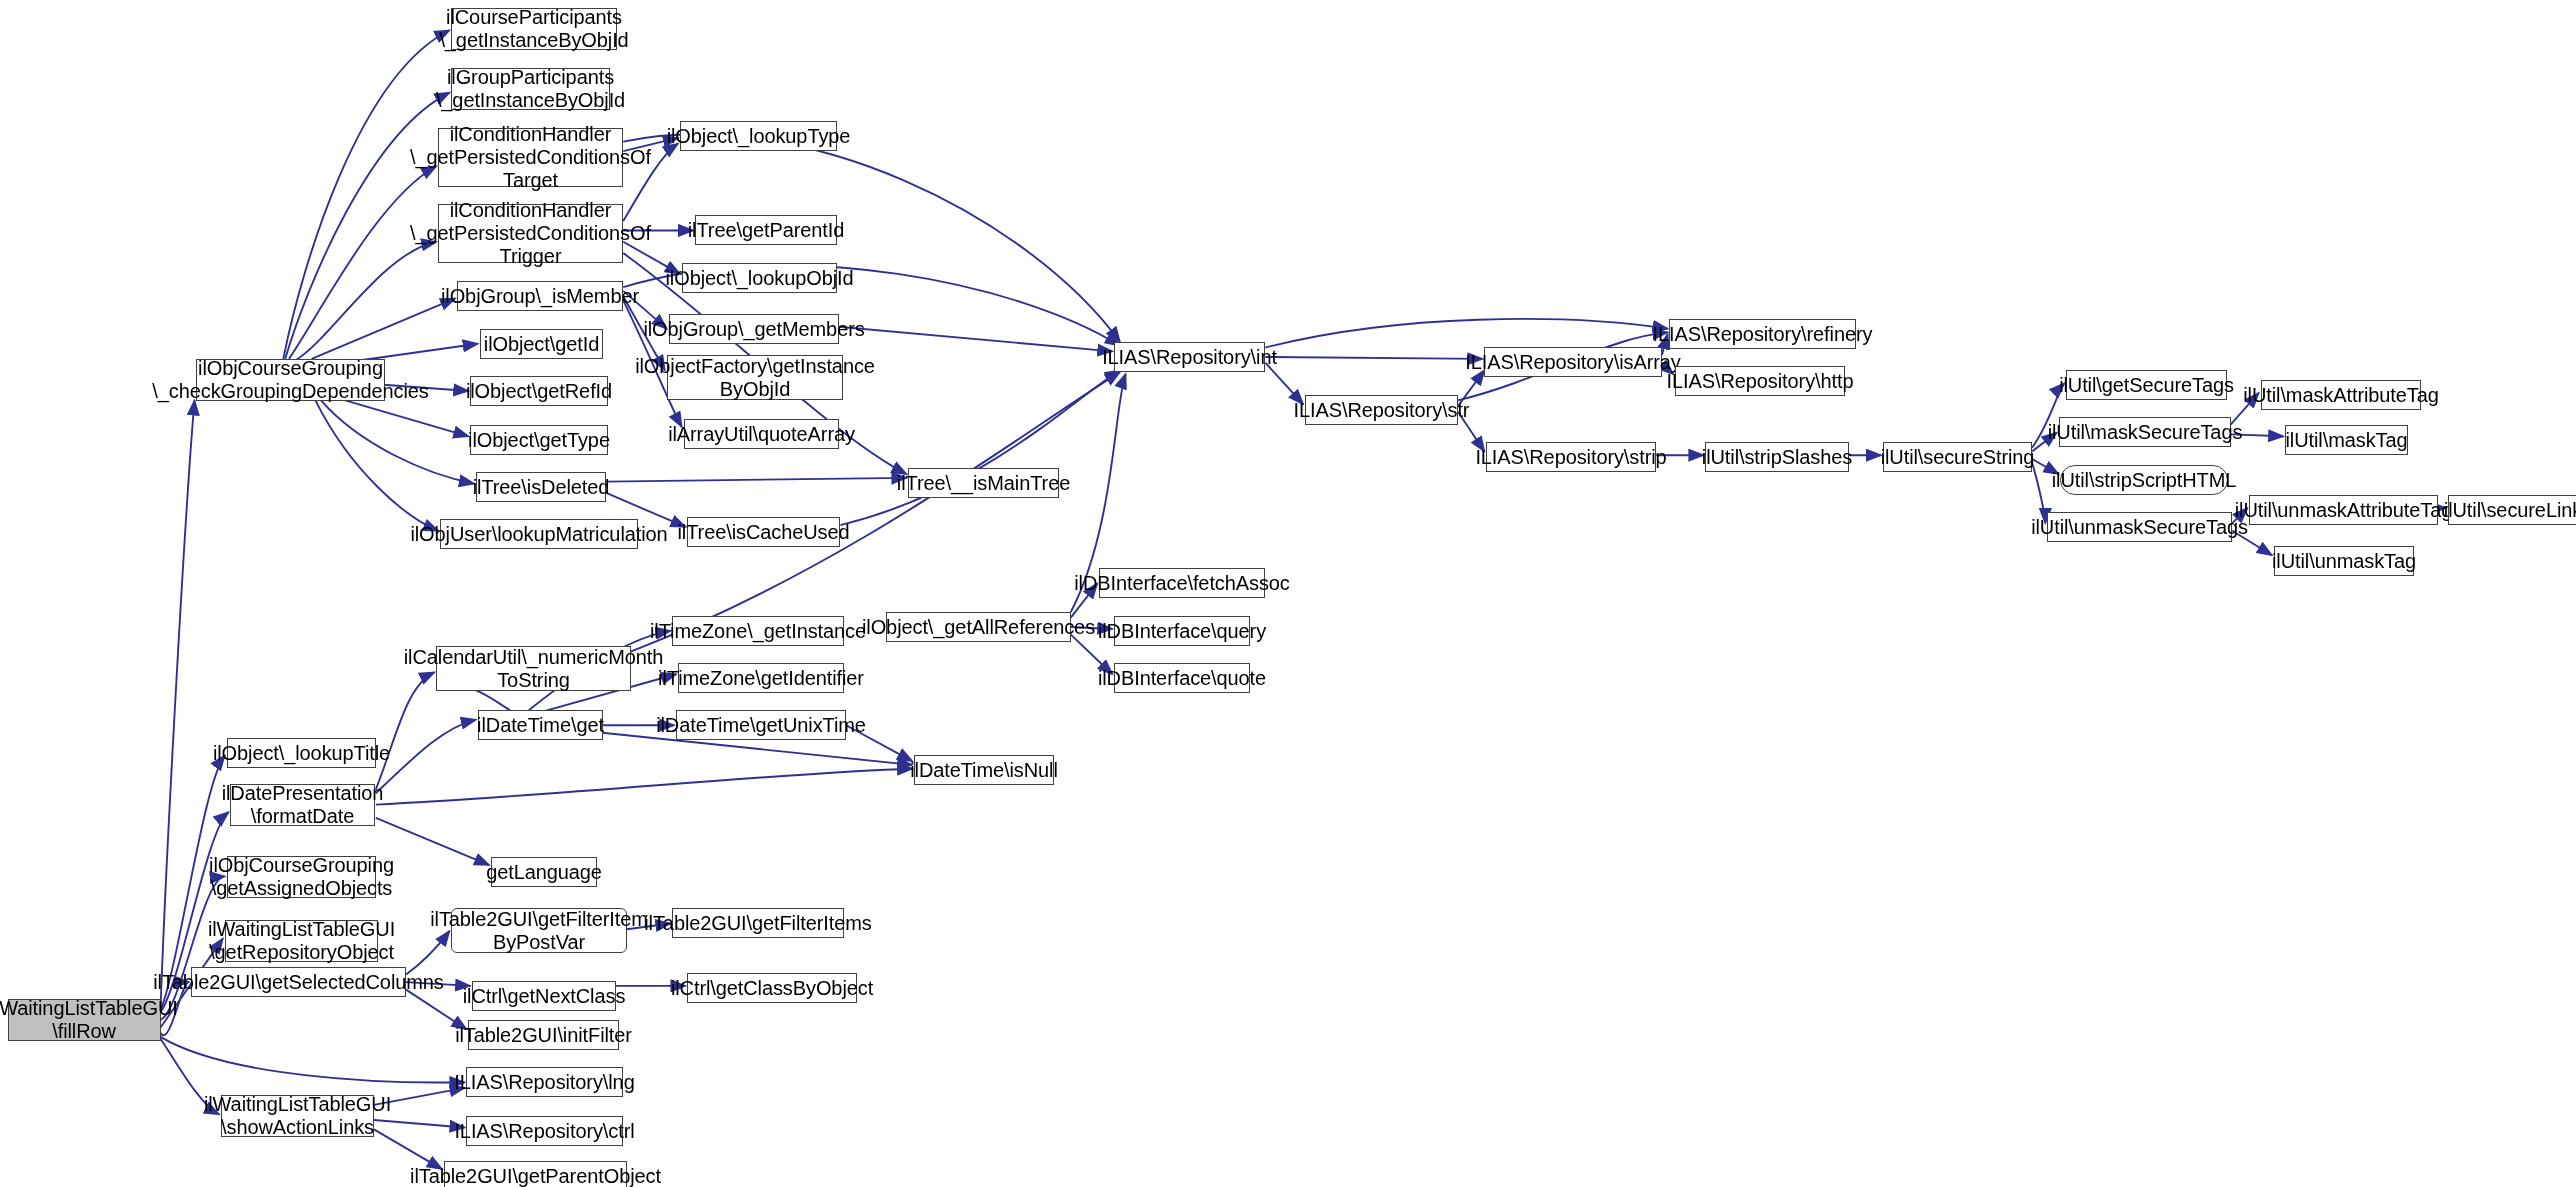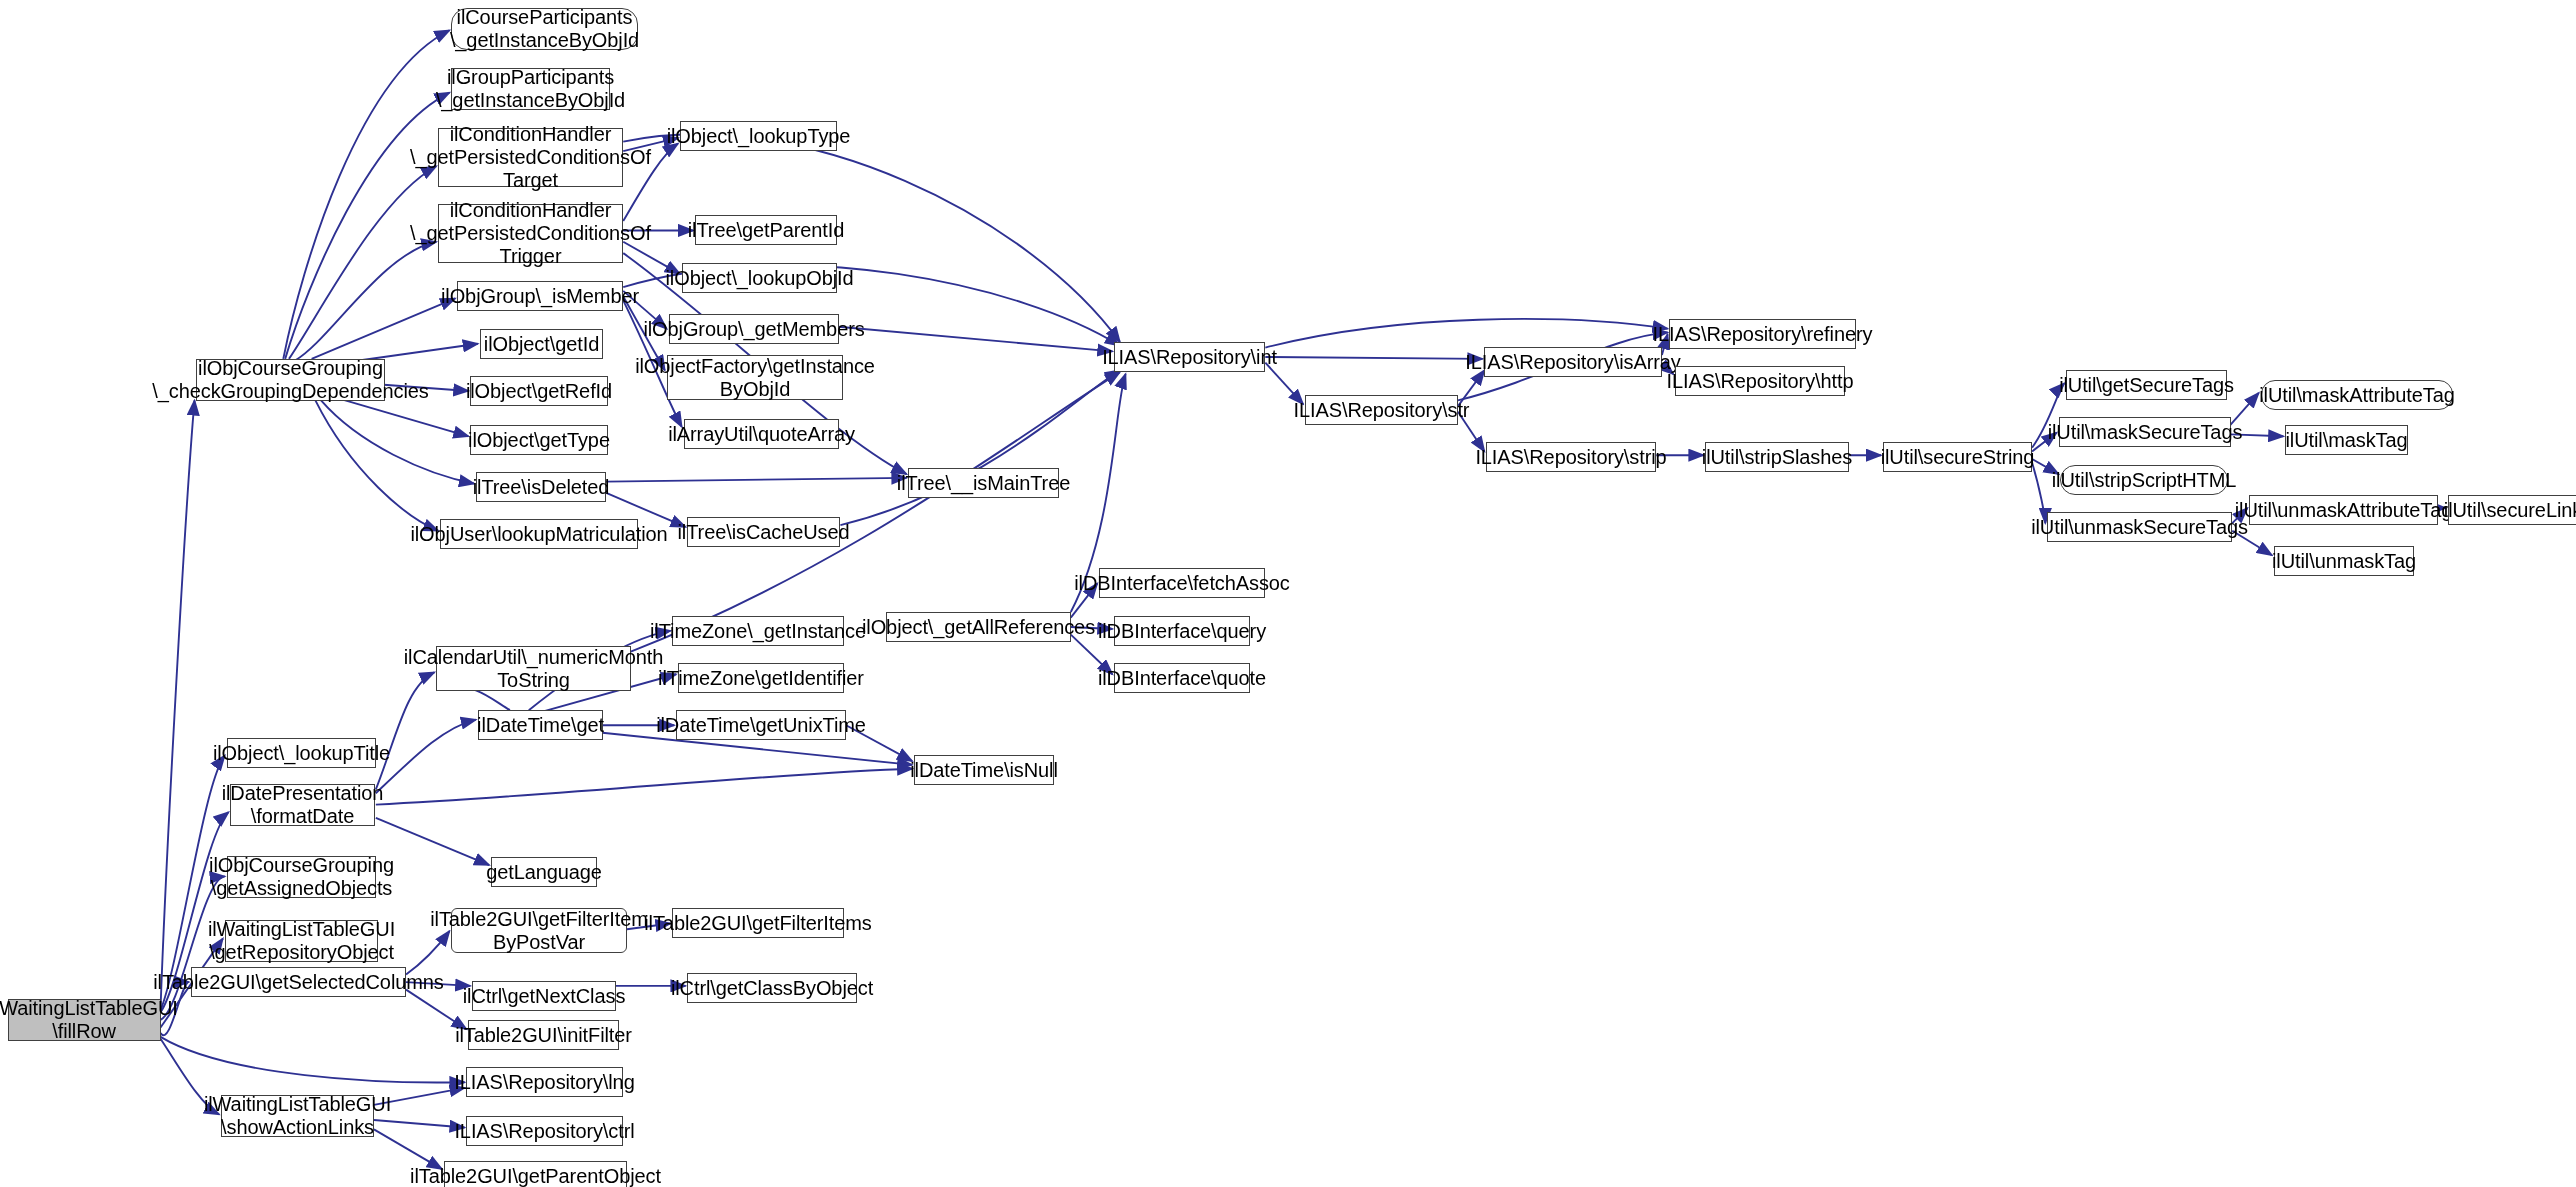--- a/index.html
+++ b/index.html
@@ -133,21 +133,21 @@
         <path d="M 396 1170 L 492 1152" fill="none" stroke="#2e3192" stroke-width="2" marker-end="url(#arrowhead)"></path>
         <path d="M 396 1186 L 492 1194" fill="none" stroke="#2e3192" stroke-width="2" marker-end="url(#arrowhead)"></path>
         <path d="M 396 1196 L 468 1238" fill="none" stroke="#2e3192" stroke-width="2" marker-end="url(#arrowhead)"></path>
       </g>
   </svg>
   <div id="nodes-group">
       <div class="node root" style="left: 7.6px; top: 999px; width: 153px; height: 42px;">ilWaitingListTableGUI
 \fillRow</div>
       <div class="node" style="left: 196px; top: 359px; width: 189px; height: 42px;">ilObjCourseGrouping
 \_checkGroupingDependencies</div>
-      <div class="node" style="left: 451px; top: 7.6px; width: 187px; height: 42px; border-radius: 16px;">ilCourseParticipants
+      <div class="node" style="left: 451px; top: 7.6px; width: 166px; height: 42px;">ilCourseParticipants
 \_getInstanceByObjId</div>
       <div class="node" style="left: 451px; top: 68px; width: 159px; height: 42px;">ilGroupParticipants
 \_getInstanceByObjId</div>
       <div class="node" style="left: 438px; top: 128px; width: 185px; height: 59px;">ilConditionHandler
 \_getPersistedConditionsOf
 Target</div>
       <div class="node" style="left: 438px; top: 204px; width: 185px; height: 59px;">ilConditionHandler
 \_getPersistedConditionsOf
 Trigger</div>
       <div class="node" style="left: 457px; top: 281px; width: 166px; height: 30px;">ilObjGroup\_isMember</div>
@@ -170,21 +170,21 @@
       <div class="node" style="left: 1484px; top: 347px; width: 178px; height: 30px;">ILIAS\Repository\isArray</div>
       <div class="node" style="left: 1486px; top: 442px; width: 170px; height: 30px;">ILIAS\Repository\strip</div>
       <div class="node" style="left: 1669px; top: 319px; width: 187px; height: 30px;">ILIAS\Repository\refinery</div>
       <div class="node" style="left: 1675px; top: 366px; width: 170px; height: 30px;">ILIAS\Repository\http</div>
       <div class="node" style="left: 1705px; top: 442px; width: 144px; height: 30px;">ilUtil\stripSlashes</div>
       <div class="node" style="left: 1883px; top: 442px; width: 149px; height: 30px;">ilUtil\secureString</div>
       <div class="node" style="left: 2066px; top: 370px; width: 161px; height: 30px;">ilUtil\getSecureTags</div>
       <div class="node" style="left: 2059px; top: 417px; width: 172px; height: 30px;">ilUtil\maskSecureTags</div>
       <div class="node" style="left: 2060px; top: 465px; width: 168px; height: 30px; border-radius: 15px;">ilUtil\stripScriptHTML</div>
       <div class="node" style="left: 2047px; top: 512px; width: 185px; height: 30px;">ilUtil\unmaskSecureTags</div>
-      <div class="node" style="left: 2261px; top: 380px; width: 192px; height: 30px; border-radius: 14px;">ilUtil\maskAttributeTag</div>
+      <div class="node" style="left: 2261px; top: 380px; width: 160px; height: 30px;">ilUtil\maskAttributeTag</div>
       <div class="node" style="left: 2285px; top: 425px; width: 123px; height: 30px;">ilUtil\maskTag</div>
       <div class="node" style="left: 2249px; top: 495px; width: 189px; height: 30px;">ilUtil\unmaskAttributeTag</div>
       <div class="node" style="left: 2274px; top: 546px; width: 140px; height: 30px;">ilUtil\unmaskTag</div>
       <div class="node" style="left: 2448px; top: 495px; width: 130px; height: 30px;">ilUtil\secureLink</div>
       <div class="node" style="left: 886px; top: 612px; width: 185px; height: 30px;">ilObject\_getAllReferences</div>
       <div class="node" style="left: 1099px; top: 568px; width: 166px; height: 30px;">ilDBInterface\fetchAssoc</div>
       <div class="node" style="left: 1114px; top: 616px; width: 136px; height: 30px;">ilDBInterface\query</div>
       <div class="node" style="left: 1114px; top: 663px; width: 136px; height: 30px;">ilDBInterface\quote</div>
       <div class="node" style="left: 436px; top: 646px; width: 195px; height: 45px;">ilCalendarUtil\_numericMonth
 ToString</div>

